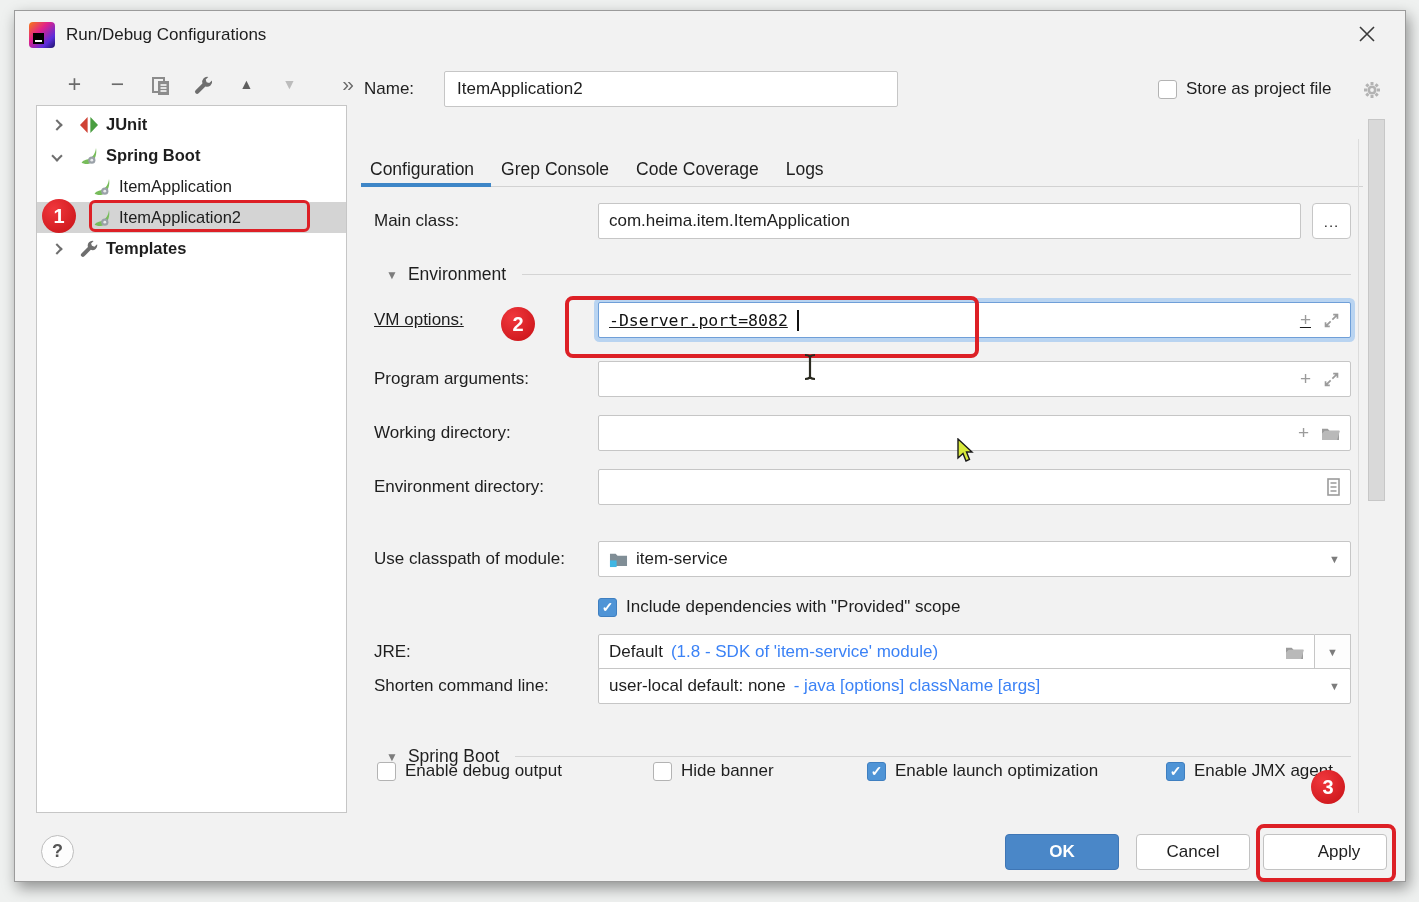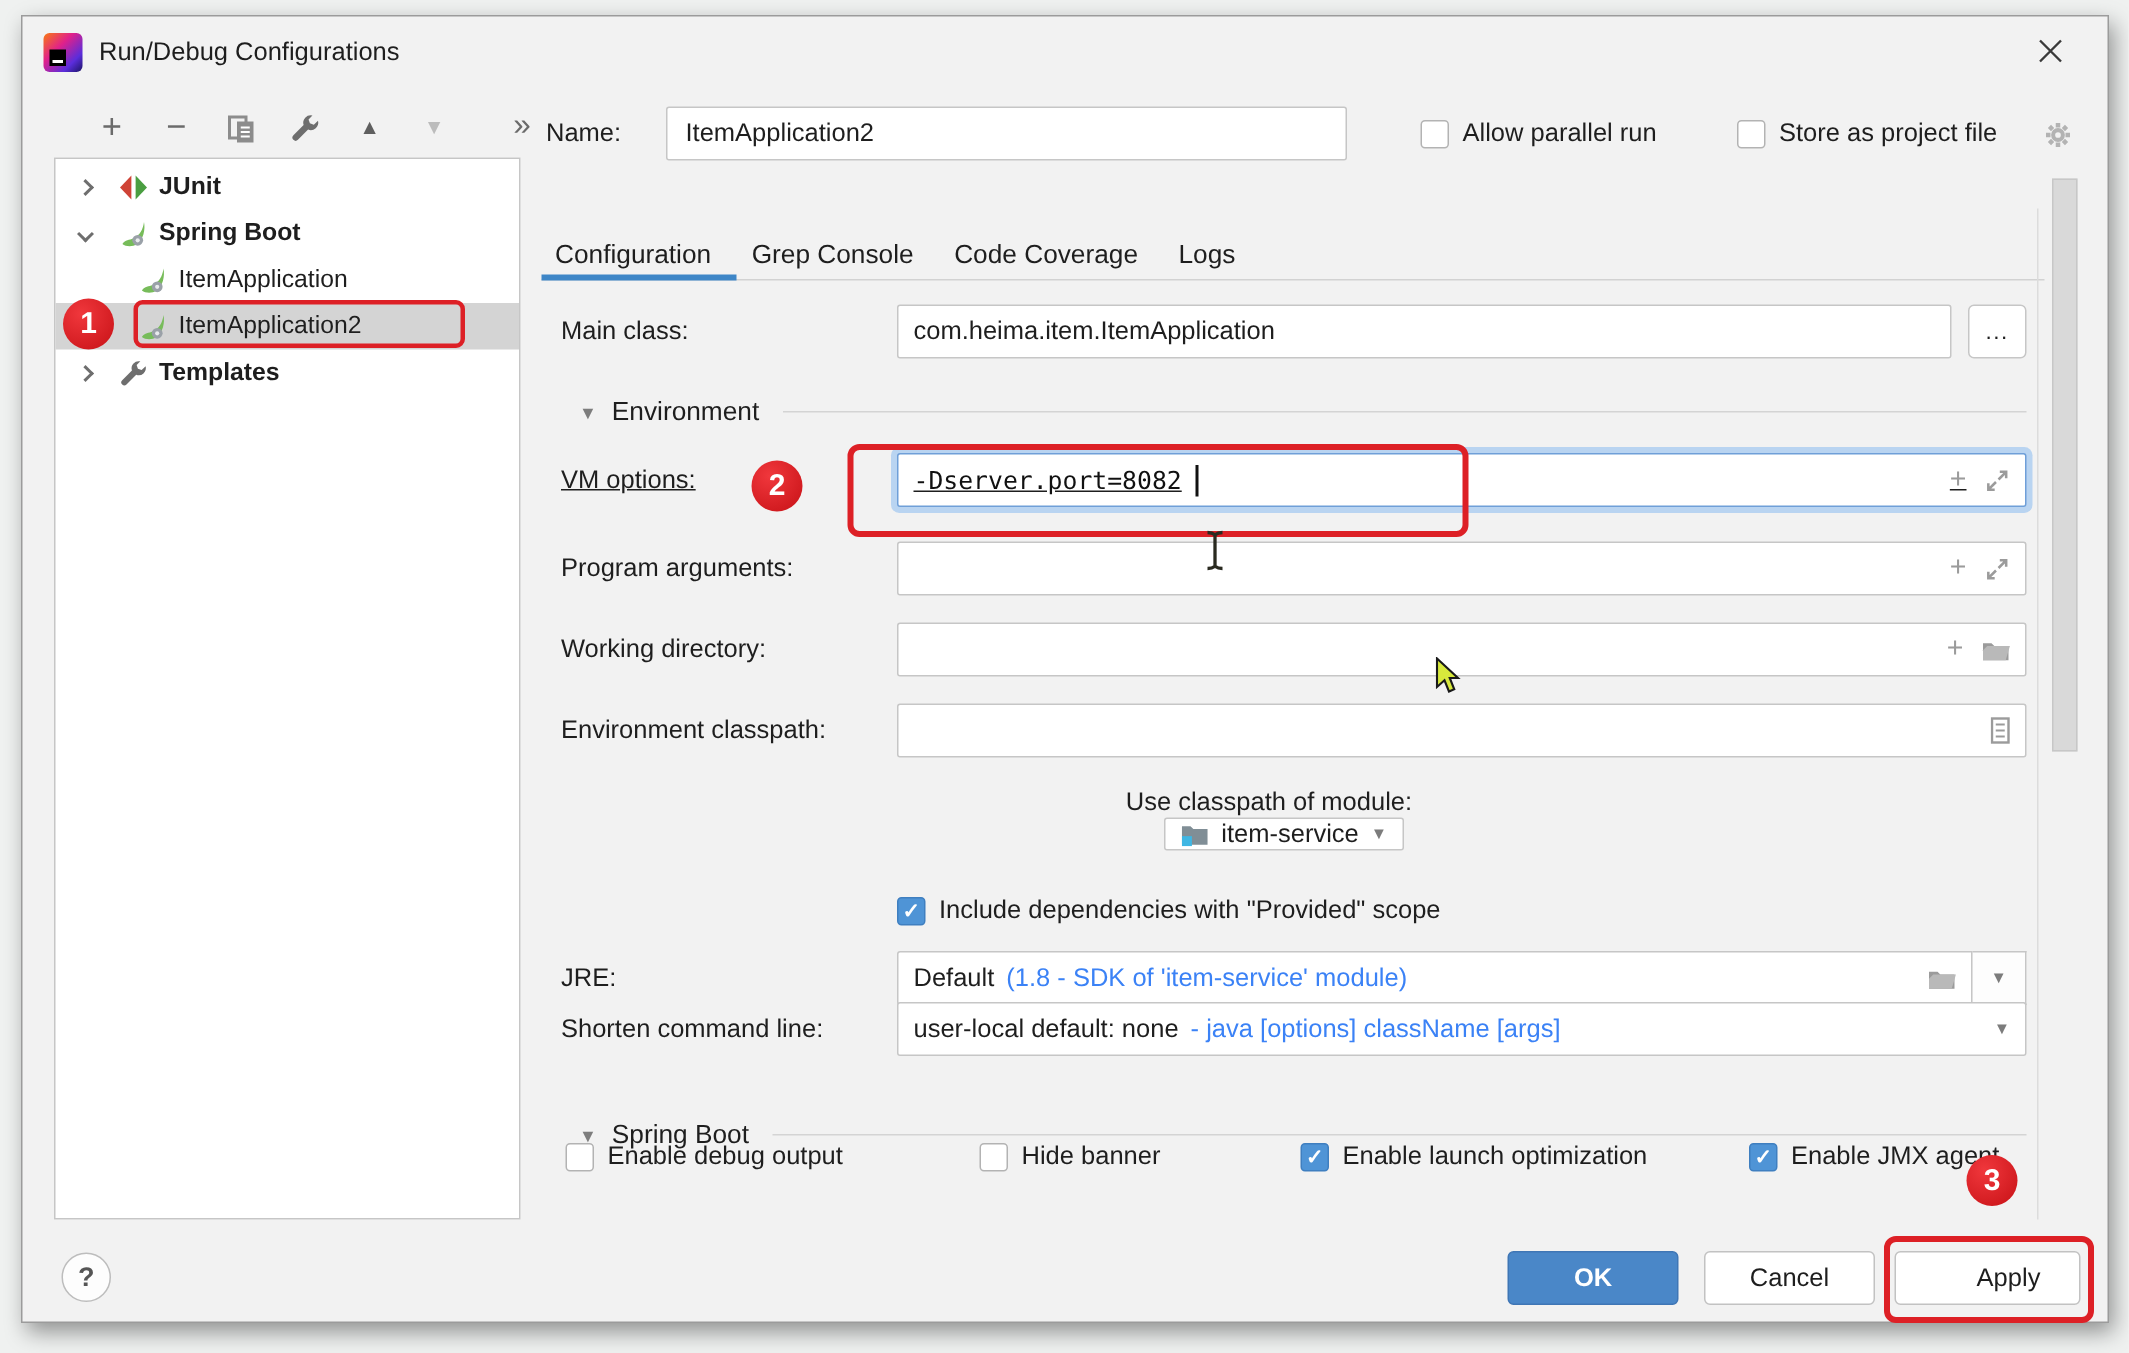--- a/index.html
+++ b/index.html
@@ -192,24 +192,20 @@
         <path d="M19 5.5a5 5 0 0 1-6.6 5.9L5.6 18.2a2.1 2.1 0 0 1-3-3l6.8-6.8A5 5 0 0 1 15.3 2l-2.6 2.6.9 2.6 2.6.9z" fill="#6e6e6e"></path>
       </svg>
       <span class="tlabel bold">Templates</span>
     </div>
   </div>
 
   <div class="name-row">
     <span class="name-label">Name:</span>
     <input class="name-input" type="text" readonly="" value="ItemApplication2" style="">
   </div>
-  <span class="cb hcb1">
-    <span class="cb-box"></span>
-    <span class="cb-label">Allow parallel run</span>
-  </span>
   <span class="cb hcb2">
     <span class="cb-box"></span>
     <span class="cb-label">Store as project file</span>
   </span>
   <span class="gear">
     <svg width="22" height="22" viewBox="0 0 22 22">
       <path d="M11 3v3 M11 16v3 M3 11h3 M16 11h3 M5.3 5.3l2.1 2.1 M14.6 14.6l2.1 2.1 M16.7 5.3l-2.1 2.1 M7.4 14.6l-2.1 2.1" stroke="#b3b3b3" stroke-width="3"></path>
       <circle cx="11" cy="11" r="4.6" fill="#b3b3b3"></circle>
       <circle cx="11" cy="11" r="1.9" fill="#f2f2f2"></circle>
     </svg>
@@ -275,33 +271,33 @@
           <span>+</span>
           <svg width="19" height="17" viewBox="0 0 20 18">
               <path d="M1 4h6l2 2h10v10H1z" fill="#9b9b9b"></path>
               <path d="M1 9l3-3h16l-3 10H1z" fill="#b9b9b9"></path>
             </svg>
         </span>
       </div>
     </div>
 
     <div class="frow" style="top:280px;">
-      <span class="flabel">Environment classpath:</span>
+      <span class="flabel">Environment directory:</span>
       <div class="ffield">
         <span></span>
         <span class="ficons">
           <svg width="13" height="18" viewBox="0 0 13 18">
               <rect x="1" y="1" width="11" height="16" fill="none" stroke="#9b9b9b" stroke-width="1.6"></rect>
               <path d="M3.5 5h6 M3.5 9h6 M3.5 13h6" stroke="#9b9b9b" stroke-width="1.4"></path>
             </svg>
         </span>
       </div>
     </div>
 
-    <div class="frow" style="top:336px;flex-direction:column;">
+    <div class="frow" style="top:352px;">
       <span class="flabel">Use classpath of module:</span>
       <div class="ffield">
         <svg width="19" height="18" viewBox="0 0 20 19">
             <path d="M1 4h6l2 2h10v11H1z" fill="#808e96"></path>
             <rect x="1" y="11" width="7" height="7" fill="#3fb6e3"></rect>
           </svg>
         <span>item-service</span>
         <span class="ficons">
             <span class="dd-arrow">▼</span>
           </span>

